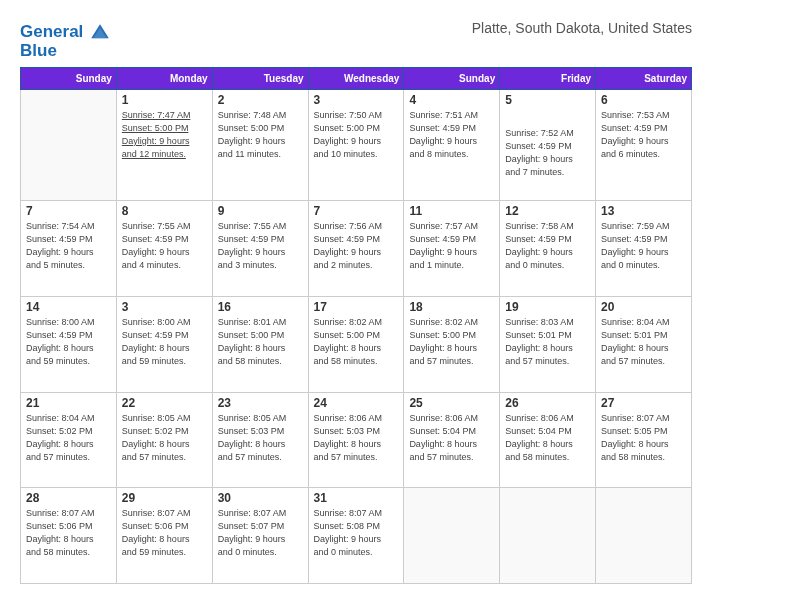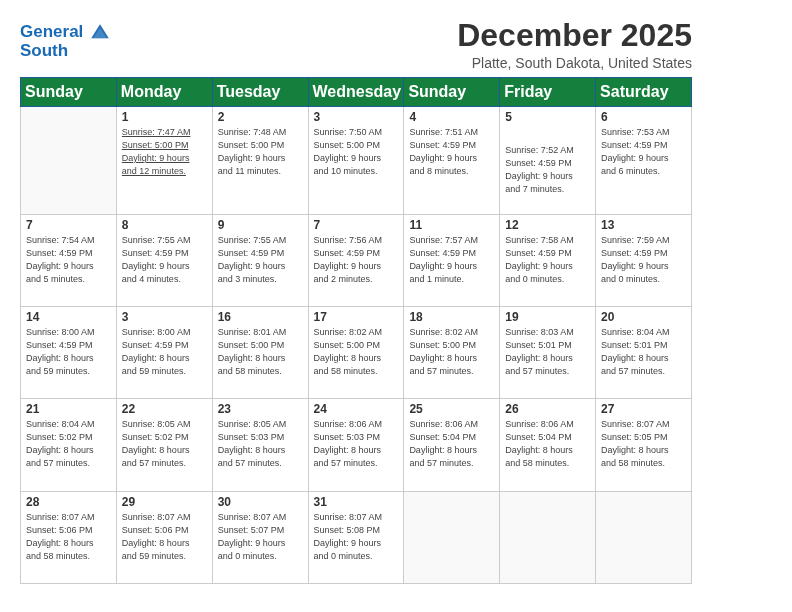--- a/index.html
+++ b/index.html
@@ -48,26 +48,26 @@
       margin-top: 2px;
     }
     .calendar {
       flex: 1;
       border: 1px solid #ccc;
       border-collapse: collapse;
       width: 100%;
       table-layout: fixed;
     }
     .calendar th {
-      background: #15803d;
+      background: #6d28d9;
       color: #fff;
-      font-size: 16px;
+      font-size: 10px;
       font-weight: bold;
       padding: 5px 4px;
-      text-align: left;
+      text-align: right;
       border: 1px solid #1d5a99;
     }
     .calendar td {
       border: 1px solid #ccc;
       vertical-align: top;
       padding: 3px 5px 3px 5px;
       font-size: 9.5px;
       color: #333;
       background: #fff;
       height: 80px;
@@ -101,25 +101,24 @@
         <div style="display:flex;align-items:center;">
           <div style="font-size:17px;font-weight:bold;color:#555;line-height:1.1;">
             <span style="color:#1a6bb5;">General</span>
             <svg class="logo-icon" viewBox="0 0 30 30" style="display:inline-block;vertical-align:middle;margin-left:1px;width:22px;height:22px;">
               <polygon points="15,3 27,22 3,22" fill="#2a6db5"></polygon>
               <polygon points="15,8 24,22 6,22" fill="#5a9fd4" opacity="0.5"></polygon>
             </svg>
           </div>
           <div></div>
         </div>
-        <div style="font-size:17px;font-weight:bold;color:#1a6bb5;line-height:1.1;margin-top:-2px;">South</div>
+        <div style="font-size:17px;font-weight:bold;color:#1a6bb5;line-height:1.1;margin-top:-2px;">Blue</div>
       </div>
     </div>
     <div class="title-block">
-      <div class="main-title">December 2025</div>
       <div class="subtitle">Platte, South Dakota, United States</div>
     </div>
   </div>
 
   <table class="calendar">
     <thead>
       <tr>
         <th>Sunday</th>
         <th>Monday</th>
         <th>Tuesday</th>

